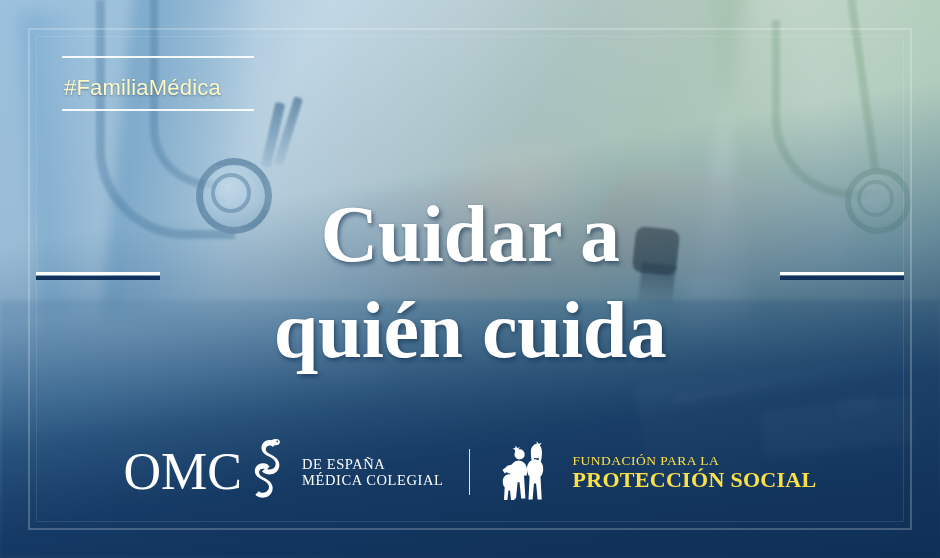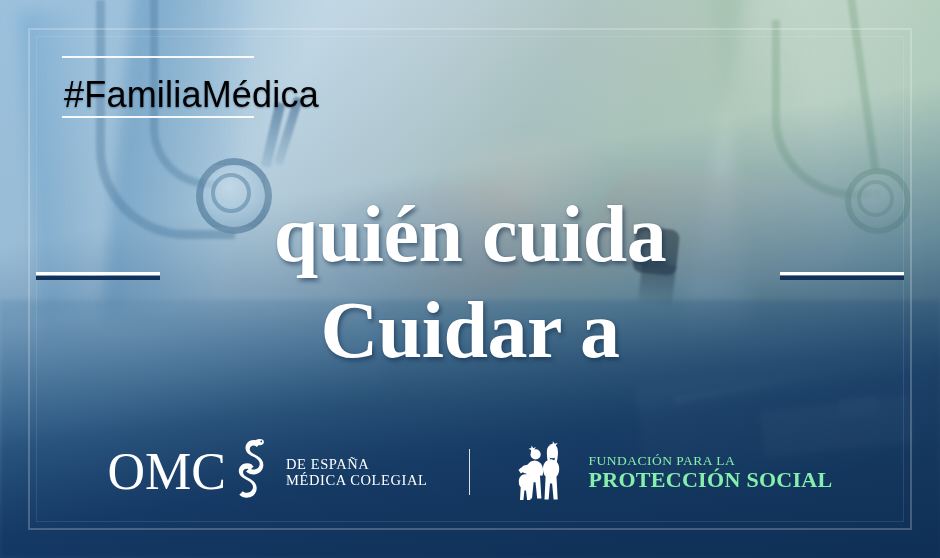--- a/index.html
+++ b/index.html
@@ -309,26 +309,26 @@
     left: 62px;
     top: 56px;
   }
   .hashtag-rule {
     height: 2px;
     background: rgba(255,255,255,.92);
     width: 192px;
   }
   .hashtag-text {
     font-family: "Liberation Sans", sans-serif;
-    font-size: 36px;
+    font-size: 22px;
     font-weight: 300;
     letter-spacing: .2px;
-    color: #000000;
+    color: #fef9c3;
     line-height: 38px;
-    padding: 18px 2px 2px 2px;
+    padding: 11px 2px 2px 2px;
     text-shadow: 0 1px 2px rgba(12,40,70,.40);
     white-space: nowrap;
   }
 
   
   .title {
     position: absolute;
     left: 0;
     right: 0;
     top: 186px;
@@ -364,21 +364,21 @@
   .rule-right { right: 36px; width: 124px; }
 
   
   .logo-bar {
     position: absolute;
     left: 0; right: 0;
     bottom: 54px;
     display: flex;
     align-items: center;
     justify-content: center;
-    gap: 16px;
+    gap: 0;
   }
   .logo-omc {
     display: flex;
     align-items: center;
     gap: 8px;
   }
   .omc-word {
     font-family: "Liberation Serif", "DejaVu Serif", serif;
     font-size: 52px;
     line-height: 52px;
@@ -408,21 +408,21 @@
     margin: 0 26px;
   }
 
   .logo-fund {
     display: flex;
     align-items: center;
     gap: 14px;
   }
   .fund-text {
     font-family: "Liberation Serif", "DejaVu Serif", serif;
-    color: #86efac;
+    color: #fde047;
     white-space: nowrap;
   }
   .fund-l1 {
     display: block;
     font-size: 13.5px;
     line-height: 16px;
     letter-spacing: .5px;
   }
   .fund-l2 {
     display: block;
@@ -474,22 +474,22 @@
   <div class="frame"></div>
   <div class="frame-inner"></div>
 
   <div class="hashtag-wrap">
     <div class="hashtag-rule"></div>
     <div class="hashtag-text">#FamiliaMédica</div>
     <div class="hashtag-rule"></div>
   </div>
 
   <div class="title">
+    <span class="title-line">Cuidar a</span>
     <span class="title-line">quién cuida</span>
-    <span class="title-line">Cuidar a</span>
   </div>
 
   <div class="rule rule-left"></div>
   <div class="rule rule-right"></div>
 
   <div class="logo-bar">
 
     <div class="logo-omc">
       <div class="omc-word">OMC</div>
 

